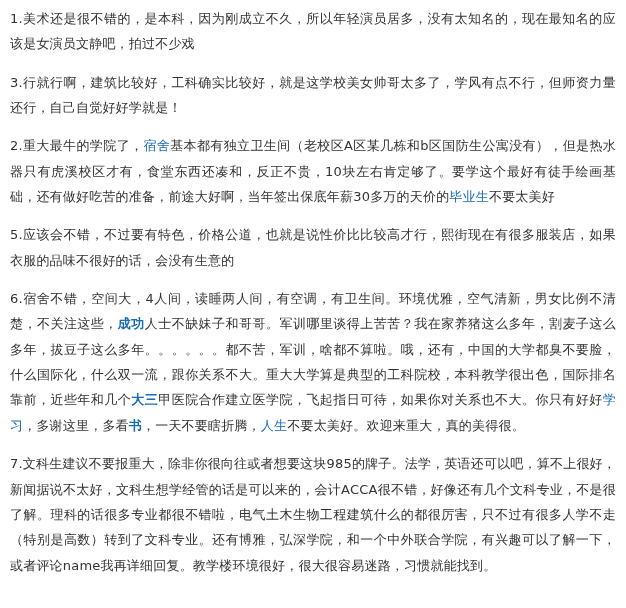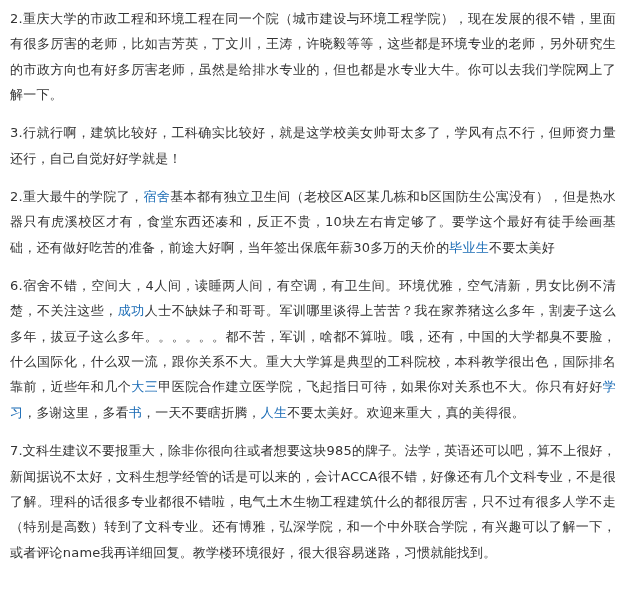--- a/index.html
+++ b/index.html
@@ -25,26 +25,27 @@
     text-align: justify;
     word-break: break-all;
     letter-spacing: 0.2px;
   }
   .para:last-child { margin-bottom: 0; }
   .link {
     color: #1a6bb5;
     text-decoration: none;
   }
   .bold {
-    font-weight: normal;
+    font-weight: bold;
   }
   .seg { }
 </style>
 </head>
 <body>
 
 <div class="page">
-  <p class="para" id="p2"><span class="seg">2.重庆大学的市政工程和环境工程在同一个院（城市建设与环境工程学院），现在发展的很不错，里面有很多厉害的老师，比如吉芳英，丁文川，王涛，许晓毅等等，这些都是环境专业的老师，另外研究生的市政方向也有好多厉害老师，虽然是给排水专业的，但也都是水专业大牛。你可以去我们学院网上了解一下。</span></p>
+  <p class="para" id="p1"><span class="seg">1.美术还是很不错的，是本科，因为刚成立不久，所以年轻演员居多，没有太知名的，现在最知名的应该是女演员文静吧，拍过不少戏</span></p>
   <p class="para" id="p3"><span class="seg">3.行就行啊，建筑比较好，工科确实比较好，就是这学校美女帅哥太多了，学风有点不行，但师资力量还行，自己自觉好好学就是！</span></p>
   <p class="para" id="p4"><span class="seg">2.重大最牛的学院了，</span><a class="link" href="#">宿舍</a><span class="seg">基本都有独立卫生间（老校区A区某几栋和b区国防生公寓没有），但是热水器只有虎溪校区才有，食堂东西还凑和，反正不贵，10块左右肯定够了。要学这个最好有徒手绘画基础，还有做好吃苦的准备，前途大好啊，当年签出保底年薪30多万的天价的</span><a class="link" href="#">毕业生</a><span class="seg">不要太美好</span></p>
+  <p class="para" id="p5"><span class="seg">5.应该会不错，不过要有特色，价格公道，也就是说性价比比较高才行，熙街现在有很多服装店，如果衣服的品味不很好的话，会没有生意的</span></p>
   <p class="para" id="p6"><span class="seg">6.宿舍不错，空间大，4人间，读睡两人间，有空调，有卫生间。环境优雅，空气清新，男女比例不清楚，不关注这些，</span><a class="link bold" href="#">成功</a><span class="seg">人士不缺妹子和哥哥。军训哪里谈得上苦苦？我在家养猪这么多年，割麦子这么多年，拔豆子这么多年。。。。。。都不苦，军训，啥都不算啦。哦，还有，中国的大学都臭不要脸，什么国际化，什么双一流，跟你关系不大。重大大学算是典型的工科院校，本科教学很出色，国际排名靠前，近些年和几个</span><a class="link bold" href="#">大三</a><span class="seg">甲医院合作建立医学院，飞起指日可待，如果你对关系也不大。你只有好好</span><a class="link" href="#">学习</a><span class="seg">，多谢这里，多看</span><a class="link bold" href="#">书</a><span class="seg">，一天不要瞎折腾，</span><a class="link" href="#">人生</a><span class="seg">不要太美好。欢迎来重大，真的美得很。</span></p>
   <p class="para" id="p7"><span class="seg">7.文科生建议不要报重大，除非你很向往或者想要这块985的牌子。法学，英语还可以吧，算不上很好，新闻据说不太好，文科生想学经管的话是可以来的，会计ACCA很不错，好像还有几个文科专业，不是很了解。理科的话很多专业都很不错啦，电气土木生物工程建筑什么的都很厉害，只不过有很多人学不走（特别是高数）转到了文科专业。还有博雅，弘深学院，和一个中外联合学院，有兴趣可以了解一下，或者评论name我再详细回复。教学楼环境很好，很大很容易迷路，习惯就能找到。</span></p>
 </div>
 
 </body></html>

